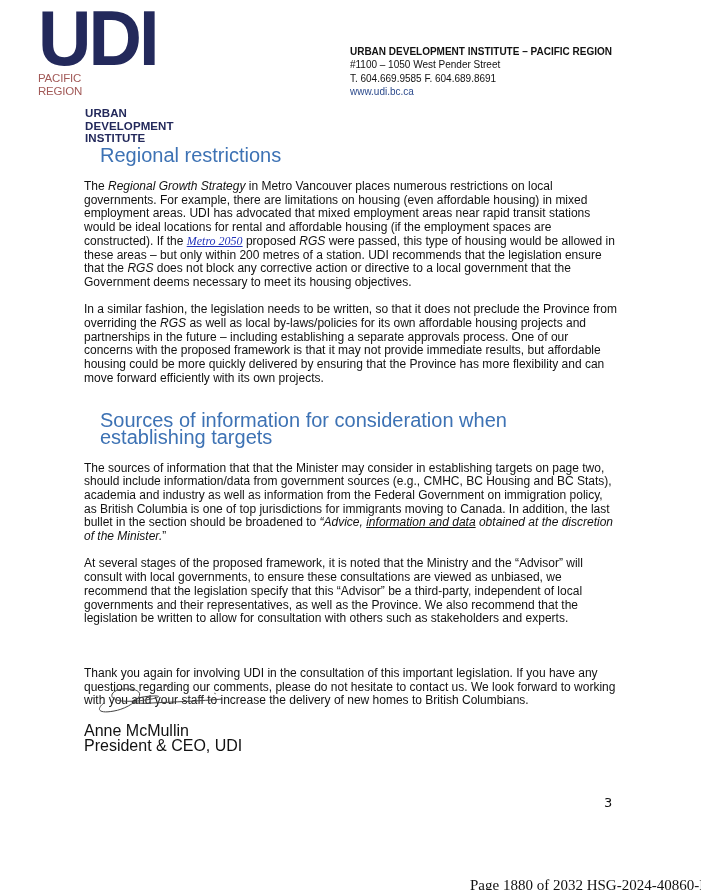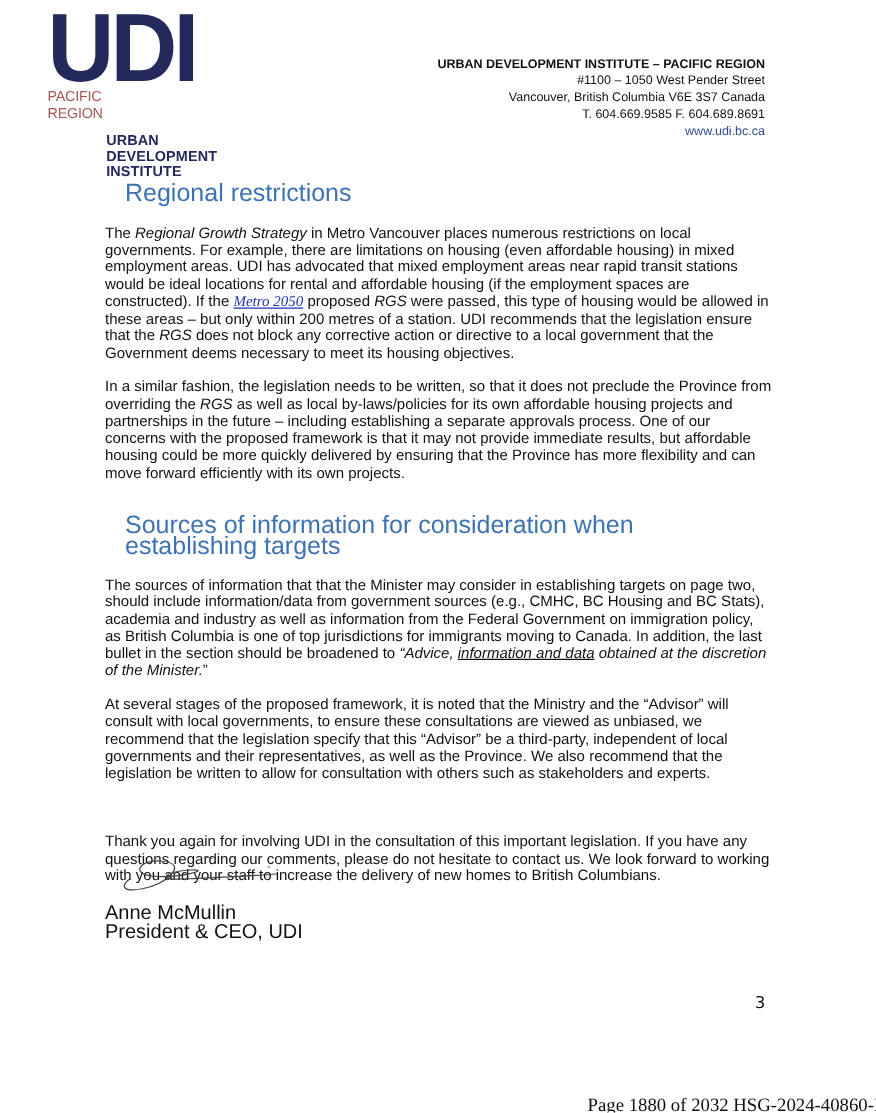--- a/index.html
+++ b/index.html
@@ -4,21 +4,21 @@
 <style>
   html, body { margin: 0; padding: 0; background: #ffffff; }
   body { width: 701px; height: 890px; position: relative; overflow: hidden;
          font-family: "Liberation Sans", sans-serif; color: #111; }
   .logo { position: absolute; left: 38px; top: 6px; }
   .logo-udi { font-family: "Liberation Sans", sans-serif; font-weight: bold; color: #23295b;
               font-size: 74px; line-height: 62px; letter-spacing: -3px; transform: scaleY(1.05); transform-origin: top left; }
   .logo-sub { position: absolute; top: 62px; left: 0; width: 200px; font-size: 11.5px; line-height: 12.5px; }
   .logo-sub .left { position: absolute; left: 0; top: 4px; color: #a25a58; text-align: center; width: 43px; letter-spacing: -0.2px; }
   .logo-sub .right { position: absolute; left: 47px; top: 0; color: #23295b; font-weight: bold; letter-spacing: 0.1px; margin-top: 39px; }
-  .address { position: absolute; right: 89px; top: 45px; text-align: right; font-size: 10px; line-height: 13.4px; color: #111; }
+  .address { position: absolute; right: 89px; top: 45px; text-align: left; font-size: 10px; line-height: 13.4px; color: #111; }
   .address .org { font-weight: bold; }
   .address .web { color: #2c4a8c; }
   .content { position: absolute; left: 84px; top: 131px; width: 534px; font-size: 12px; line-height: 13.7px; }
   h2 { font-weight: normal; color: #3d72b4; font-size: 20px; line-height: 17px; margin: 16px; }
   p { margin: 0; }
   .gap { height: 13.7px; }
   .gap2 { height: 41px; }
   .link { color: #2233bb; text-decoration: underline; font-style: italic; font-family: Liberation Serif, serif; }
   .sig { position: absolute; left: 92px; top: 681px; }
   .signer { position: absolute; left: 84px; top: 724px; font-size: 16px; line-height: 14.5px; }
@@ -39,21 +39,20 @@
       <div>URBAN</div>
       <div>DEVELOPMENT</div>
       <div>INSTITUTE</div>
     </div>
   </div>
 </div>
 
 <div class="address">
   <div class="org">URBAN DEVELOPMENT INSTITUTE – PACIFIC REGION</div>
   <div>#1100 – 1050 West Pender Street</div>
-  <div>Vancouver, British Columbia  V6E 3S7  Canada</div>
   <div>T. 604.669.9585  F. 604.689.8691</div>
   <div class="web">www.udi.bc.ca</div>
 </div>
 
 <div class="content">
   <h2>Regional restrictions</h2>
   <p><span>The </span><i>Regional Growth Strategy</i><span> in Metro Vancouver places numerous restrictions on local governments. For example, there are limitations on housing (even affordable housing) in mixed employment areas. UDI has advocated that mixed employment areas near rapid transit stations would be ideal locations for rental and affordable housing (if the employment spaces are constructed). If the </span><span class="link">Metro 2050</span><span> proposed </span><i>RGS</i><span> were passed, this type of housing would be allowed in these areas – but only within 200 metres of a station. UDI recommends that the legislation ensure that the </span><i>RGS</i><span> does not block any corrective action or directive to a local government that the Government deems necessary to meet its housing objectives.</span></p>
   <div class="gap"></div>
   <p><span>In a similar fashion, the legislation needs to be written, so that it does not preclude the Province from overriding the </span><i>RGS</i><span> as well as local by-laws/policies for its own affordable housing projects and partnerships in the future – including establishing a separate approvals process. One of our concerns with the proposed framework is that it may not provide immediate results, but affordable housing could be more quickly delivered by ensuring that the Province has more flexibility and can move forward efficiently with its own projects.</span></p>
   <div style="height:10px"></div>

